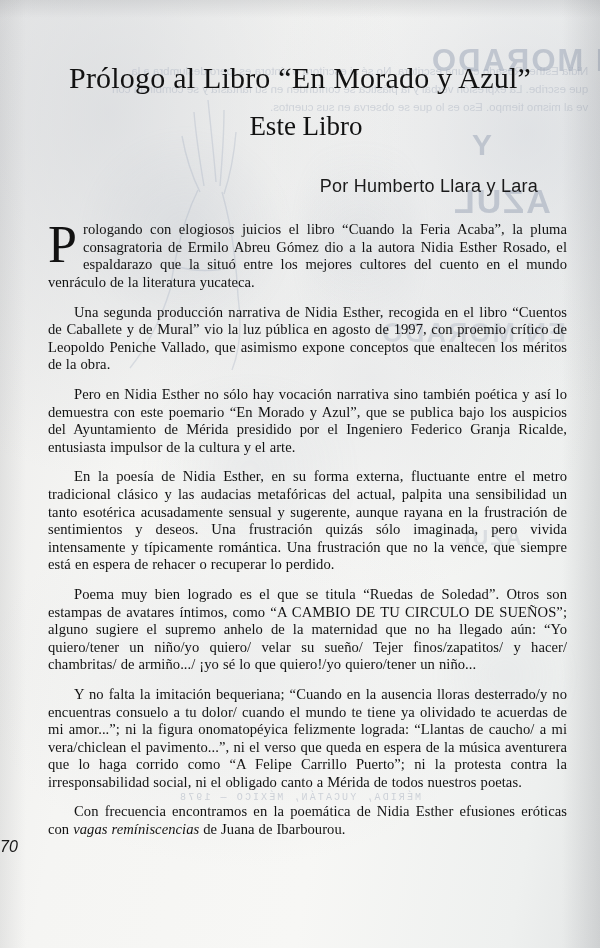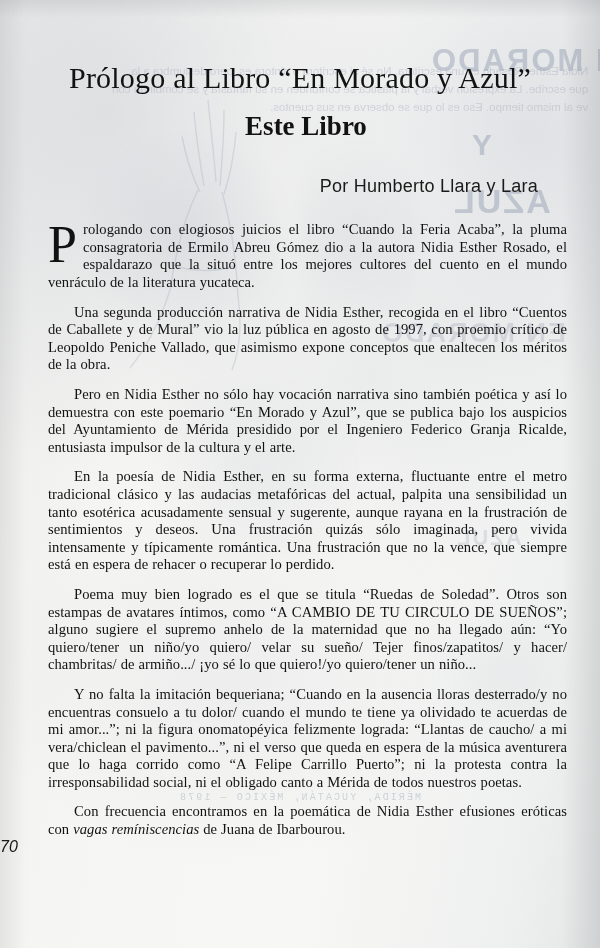--- a/index.html
+++ b/index.html
@@ -87,21 +87,21 @@
   .title-block { padding-top: 44px; text-align: center; }
   .doc-title {
     font-size: 30px;
     font-weight: normal;
     margin: 16px;
     letter-spacing: .2px;
     line-height: 1.18;
   }
   .doc-subtitle {
     font-size: 27px;
-    font-weight: bold;
+    font-weight: normal;
     margin: 14px 0 0 12px;
     line-height: 1.18;
   }
   .byline {
     margin: 33px 62px 15px 0;
     text-align: right;
     font-family: "Liberation Sans", "DejaVu Sans", sans-serif;
     font-size: 18px;
     letter-spacing: .25px;
     color: #1a1a1a;

